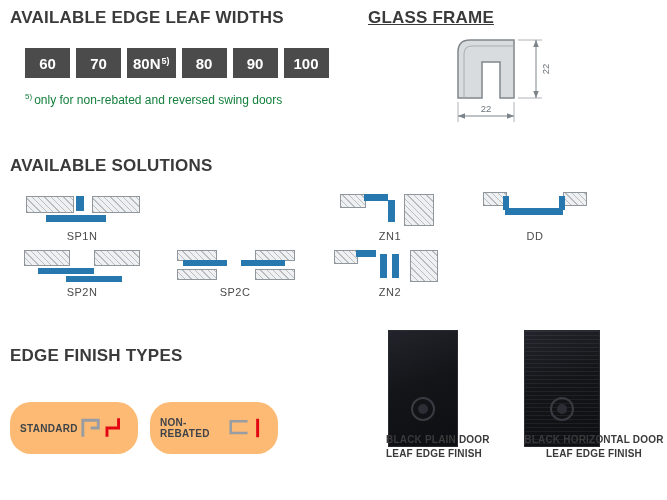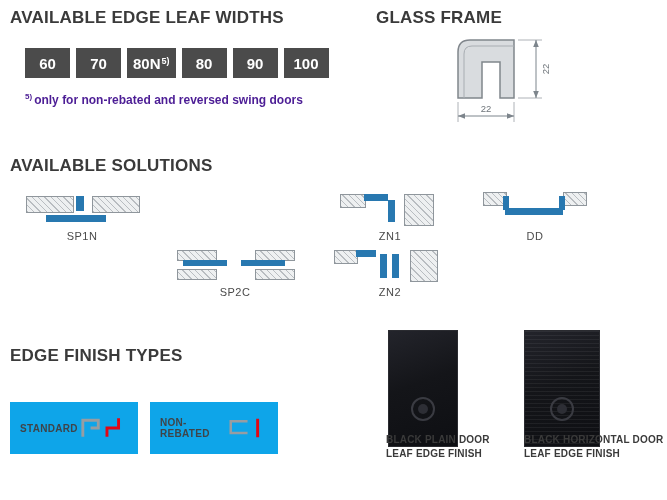--- a/index.html
+++ b/index.html
@@ -6,38 +6,38 @@
   #page{position:relative;width:667px;height:500px;background:#ffffff;overflow:hidden;
         font-family:"Liberation Sans",sans-serif;}
   .heading{position:absolute;font-size:17px;font-weight:700;color:#3a3a3a;letter-spacing:.2px;}
 
   
   #width-row{position:absolute;left:25px;top:48px;display:flex;gap:6px;}
   .wbox{height:30px;min-width:33px;padding:0 6px;background:#4b4b4b;color:#fff;
         display:flex;align-items:center;justify-content:center;
         font-size:15px;font-weight:700;}
   .wbox sup{font-size:9px;font-weight:700;margin-left:1px;transform:translateY(-2px);}
-  #footnote{position:absolute;left:25px;top:92px;font-size:12px;color:#4c1d95;font-weight:bold;}
+  #footnote{position:absolute;left:25px;top:92px;font-size:12px;color:#15803d;}
   #footnote sup{font-size:8px;margin-right:2px;}
 
   
   #glass-drawing{position:absolute;left:450px;top:34px;}
   .dim-text{font-size:9.5px;fill:#6e747a;font-family:"Liberation Sans",sans-serif;}
 
   
   .sol{position:absolute;width:120px;}
   .diagram{position:relative;width:120px;height:38px;}
   .hatch{position:absolute;border:1px solid #8f969c;
          background:repeating-linear-gradient(45deg,#b9bdc1 0,#b9bdc1 1px,#eef0f1 1px,#eef0f1 4.5px);}
   .blue{position:absolute;background:#2878b0;}
   .sol-label{display:block;text-align:center;margin-top:2px;font-size:11px;color:#4a4a4a;letter-spacing:.5px;}
 
   
-  .edge-box{position:absolute;top:402px;width:128px;height:52px;background:#0ea5e9;
-            display:flex;align-items:center;justify-content:space-between;padding:0 10px;box-sizing:border-box;}
+  .edge-box{position:absolute;top:402px;width:128px;height:52px;background:#fdba74;
+            display:flex;align-items:center;justify-content:space-between;padding:0 10px;box-sizing:border-box;border-radius:21px;}
   .edge-label{font-size:10px;font-weight:700;color:#3f4449;letter-spacing:.3px;}
 
   
   .finish-img{position:absolute;top:330px;height:117px;border:1px solid #2a2b30;box-sizing:border-box;
               background:linear-gradient(160deg,#23242b 0%,#141519 45%,#0e0f13 100%);}
   .finish-img.horizontal::before{content:"";position:absolute;inset:0;
               background:repeating-linear-gradient(180deg,rgba(255,255,255,.06) 0 1px,transparent 1px 4px);}
   .knob{position:absolute;left:50%;top:68%;transform:translate(-50%,-50%);
         width:20px;height:20px;border-radius:50%;border:2px solid #3a3b42;}
   .knob::after{content:"";position:absolute;inset:5px;border-radius:50%;background:#2d2e35;}
@@ -70,21 +70,21 @@
     </div>
     <div class="wbox">
       <span>100</span>
     </div>
   </div>
 
   <div id="footnote">
     <sup>5)</sup><span>only for non-rebated and reversed swing doors</span>
   </div>
 
-  <div class="heading" style="left:376px;top:8px;">GLASS FRAME</div>
+  <div class="heading" style="left:368px;top:8px;text-decoration:underline;">GLASS FRAME</div>
 
   <div id="glass-drawing">
     <svg width="110" height="100" viewBox="0 0 110 100">
 
       <path d="M 8,64 V 18 Q 8,6 20,6 H 64 V 64 H 50 V 28 H 32 V 64 Z" fill="#d9dcdf" stroke="#80868c" stroke-width="1.5"></path>
       <path d="M 14,64 V 20 Q 14,12 22,12 H 64" fill="none" stroke="#a8adb2" stroke-width="1"></path>
 
       <path d="M 8,68 V 88 M 64,68 V 88" stroke="#9aa0a5" stroke-width="0.8"></path>
       <path d="M 8,82 H 64" stroke="#7d858c" stroke-width="1"></path>
       <path d="M 8,82 l 7,-2.8 v 5.6 Z M 64,82 l -7,-2.8 v 5.6 Z" fill="#7d858c"></path>
@@ -124,20 +124,29 @@
     <div class="diagram">
       <div class="hatch" style="left:8px;top:2px;width:22px;height:12px;"></div>
       <div class="hatch" style="left:88px;top:2px;width:22px;height:12px;"></div>
       <div class="blue" style="left:28px;top:6px;width:6px;height:14px;"></div>
       <div class="blue" style="left:84px;top:6px;width:6px;height:14px;"></div>
       <div class="blue" style="left:30px;top:18px;width:58px;height:7px;"></div>
     </div>
     <span class="sol-label">DD</span>
   </div>
 
+  <div class="sol" style="left:22px;top:246px;">
+    <div class="diagram">
+      <div class="hatch" style="left:2px;top:4px;width:44px;height:14px;"></div>
+      <div class="hatch" style="left:72px;top:4px;width:44px;height:14px;"></div>
+      <div class="blue" style="left:16px;top:22px;width:56px;height:6px;"></div>
+      <div class="blue" style="left:44px;top:30px;width:56px;height:6px;"></div>
+    </div>
+    <span class="sol-label">SP2N</span>
+  </div>
 
   <div class="sol" style="left:175px;top:246px;">
     <div class="diagram">
       <div class="hatch" style="left:2px;top:4px;width:38px;height:9px;"></div>
       <div class="hatch" style="left:2px;top:23px;width:38px;height:9px;"></div>
       <div class="hatch" style="left:80px;top:4px;width:38px;height:9px;"></div>
       <div class="hatch" style="left:80px;top:23px;width:38px;height:9px;"></div>
       <div class="blue" style="left:8px;top:14px;width:44px;height:6px;"></div>
       <div class="blue" style="left:66px;top:14px;width:44px;height:6px;"></div>
     </div>
@@ -177,18 +186,18 @@
     <div class="knob"></div>
   </div>
   <div class="finish-img horizontal" style="left:524px;width:76px;">
     <div class="knob"></div>
   </div>
 
   <div class="finish-caption" style="left:386px;width:125px;">
     <span>BLACK PLAIN DOOR</span><br>
     <span>LEAF EDGE FINISH</span>
   </div>
-  <div class="finish-caption" style="left:524px;width:140px;">
+  <div class="finish-caption" style="left:524px;width:140px;text-align:center;">
     <span>BLACK HORIZONTAL DOOR</span><br>
     <span>LEAF EDGE FINISH</span>
   </div>
 
 </div>
 
 </body></html>

